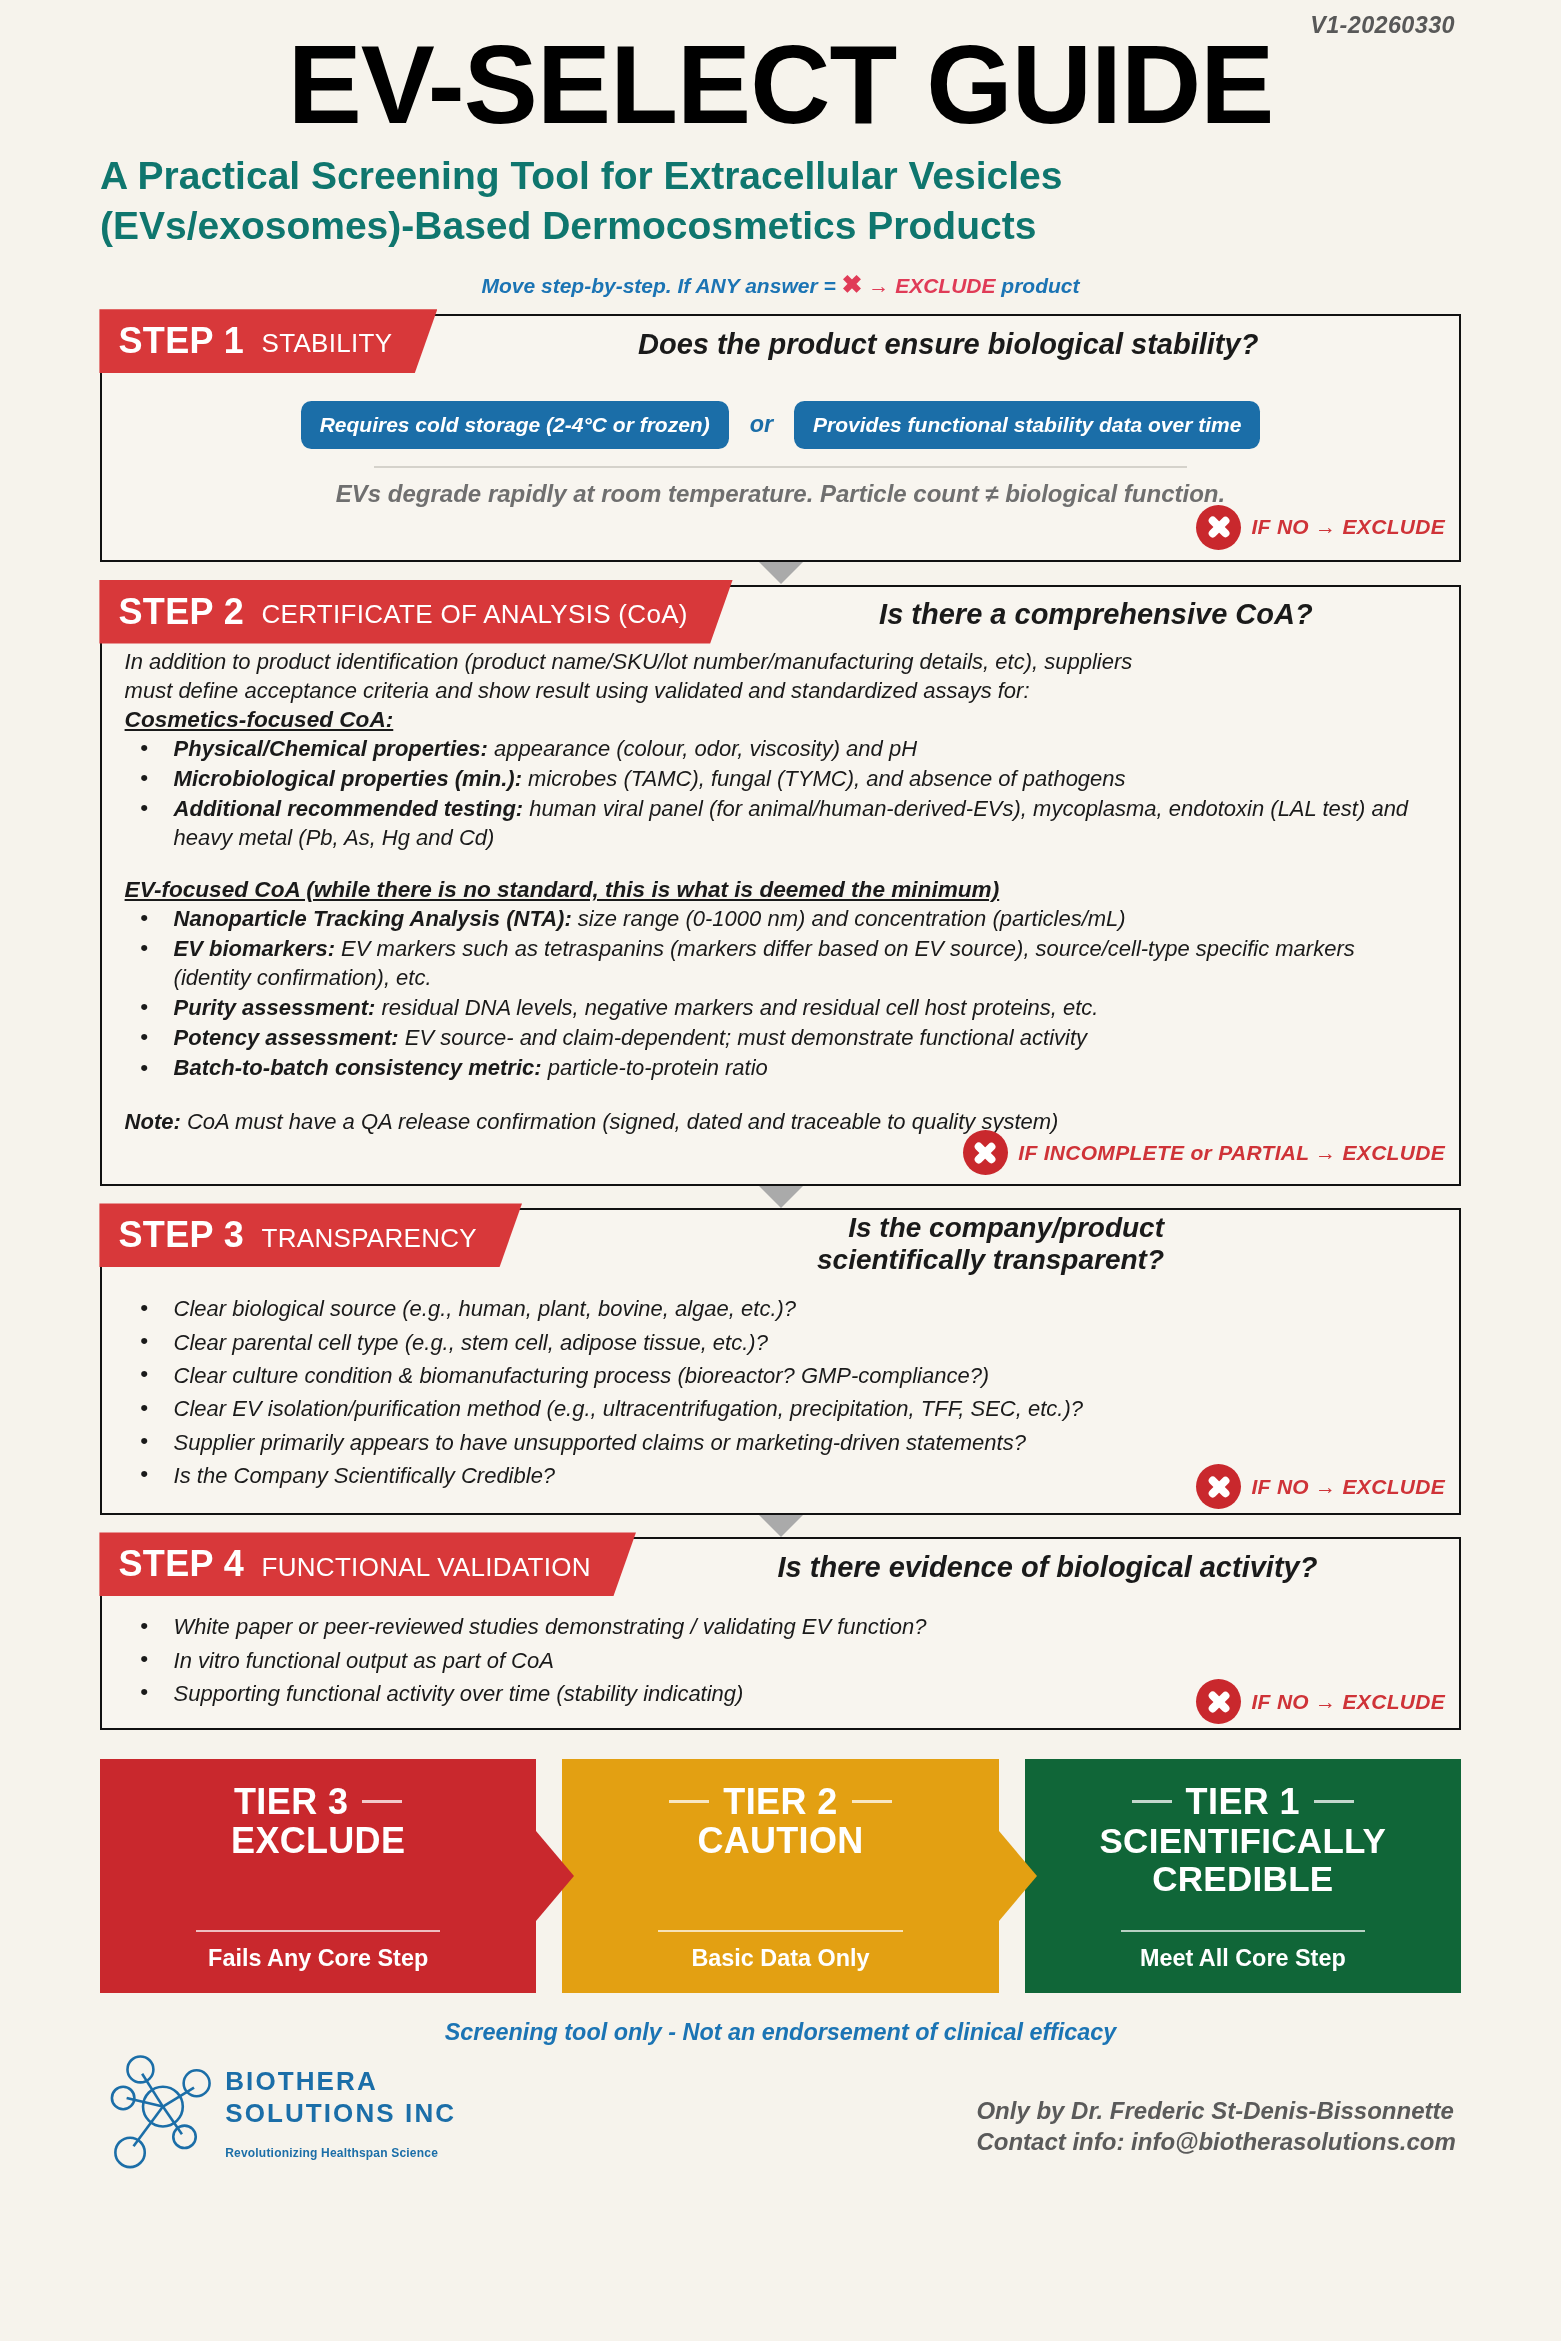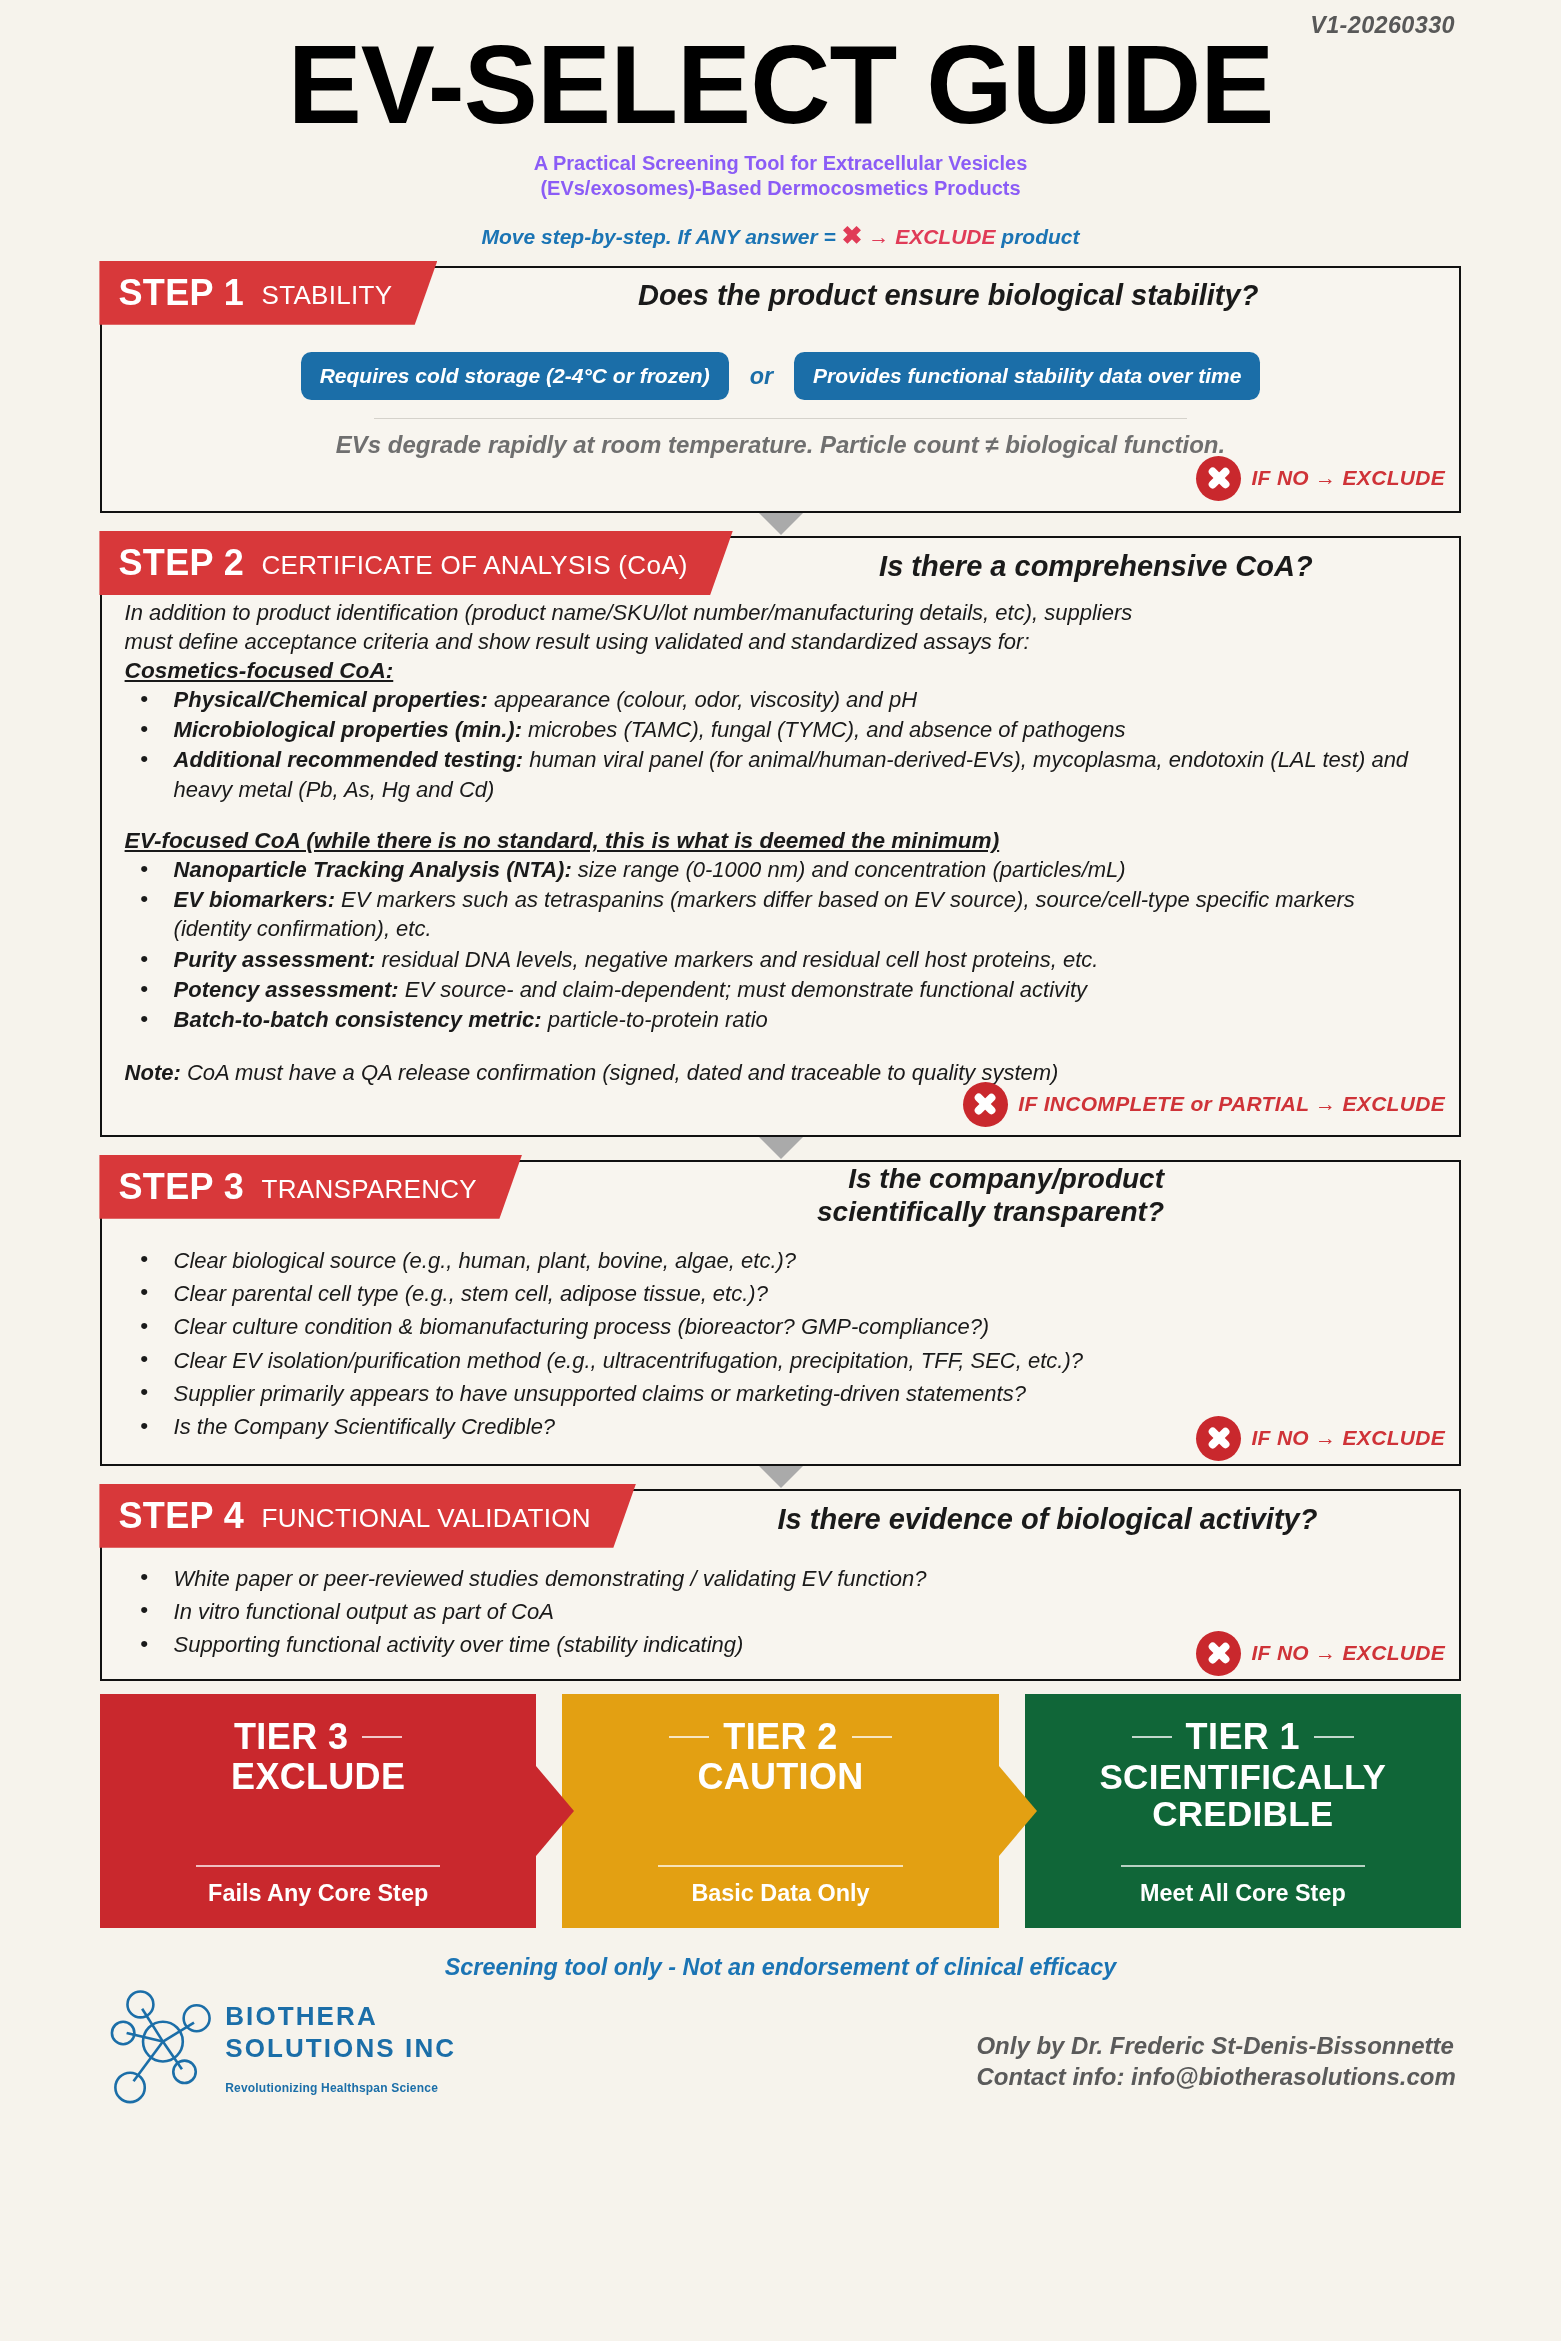--- a/index.html
+++ b/index.html
@@ -18,22 +18,22 @@
     position: absolute; top: 12px; right: 106px;
     font-size: 23.4px; font-style: italic; font-weight: bold;
     color: #585858; letter-spacing: 0.4px;
   }
   .main-title {
     text-align: center; font-size: 111px; font-weight: bold;
     letter-spacing: -0.9px; line-height: 1.0;
     padding-top: 29.5px; color: #000;
   }
   .subtitle {
-    text-align: center; color: #8b5cf6; font-weight: bold;
-    font-size: 20px; line-height: 1.28; margin-top: 10.4px;
+    color: #0f766e; font-weight: bold;
+    font-size: 39px; line-height: 1.28; margin-top: 10.4px;
   }
   .kicker {
     text-align: center; margin-top: 19px;
     font-size: 21px; font-weight: bold; font-style: italic;
     color: #1b74b4;
   }
   .kicker .xg { color: #e03b57; font-size: 25px; font-style: normal; font-weight: bold; }
   .kicker .exc { color: #e03b57; }
 
   
@@ -155,21 +155,21 @@
   }
   .conn::after {
     content: ""; position: absolute; left: 50%; top: 0;
     transform: translateX(-50%);
     border-left: 22.6px solid transparent;
     border-right: 22.6px solid transparent;
     border-top: 22.6px solid #aaaaaa;
   }
 
   
-  .tiers { display: flex; gap: 26px; margin-top: 13px; height: 234px; }
+  .tiers { display: flex; gap: 26px; margin-top: 29px; height: 234px; }
   .tier {
     flex: 1; position: relative; color: #fff; text-align: center;
     display: flex; flex-direction: column; align-items: center;
     padding-top: 24px;
   }
   .tier .tlabel {
     font-size: 36px; font-weight: bold; letter-spacing: 0.4px;
     display: flex; align-items: center; gap: 14px; line-height: 1.05;
   }
   .tier .dash { display: inline-block; width: 40px; height: 2.6px; background: rgba(255,255,255,.75); }

